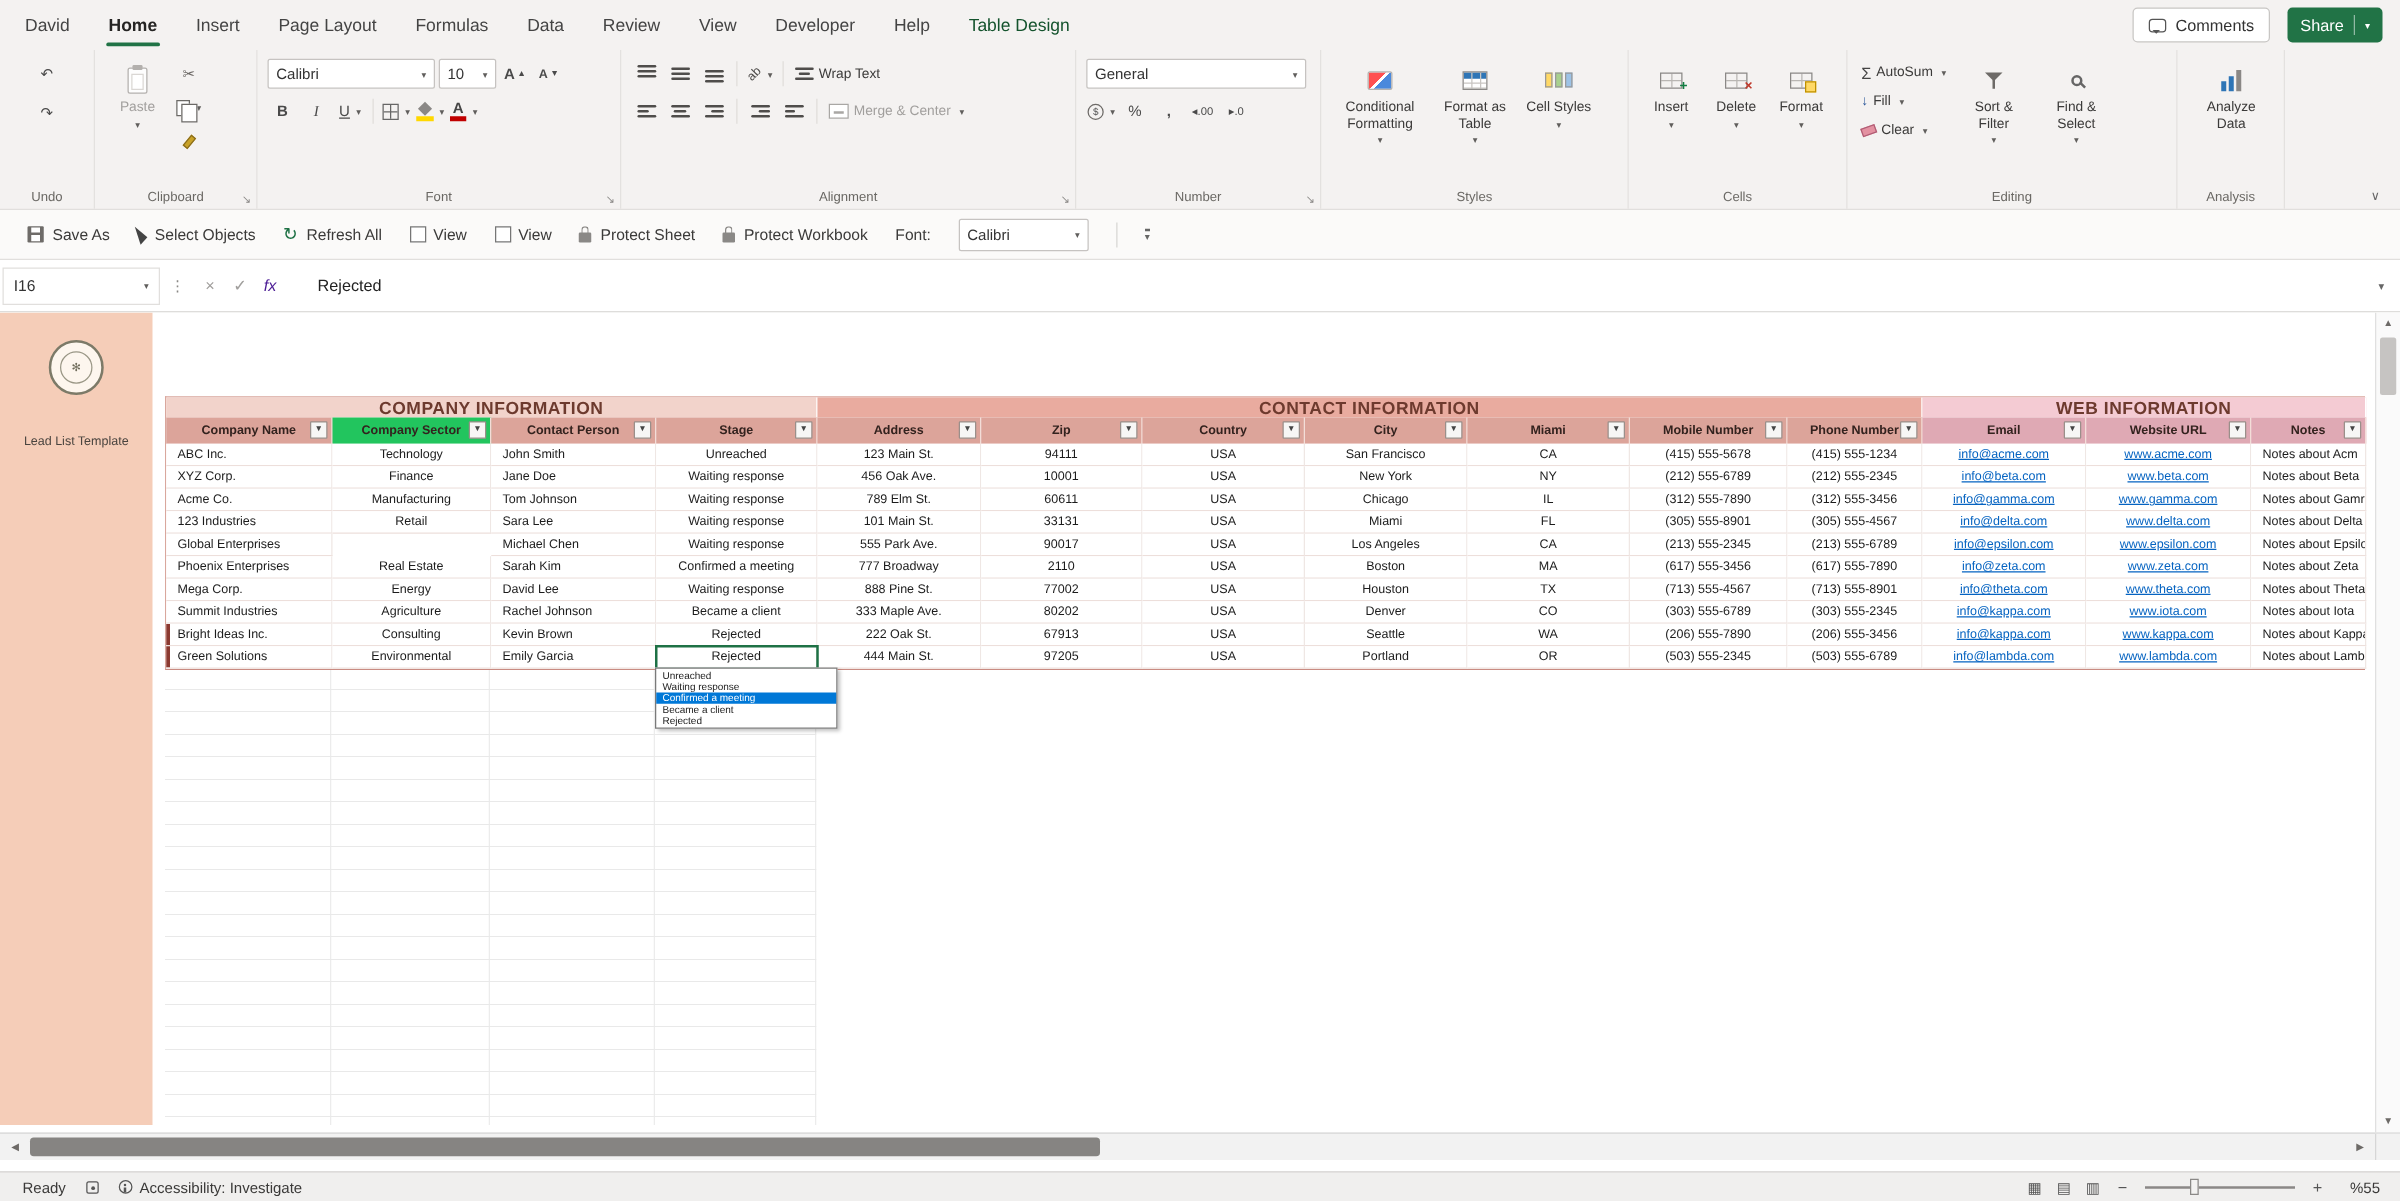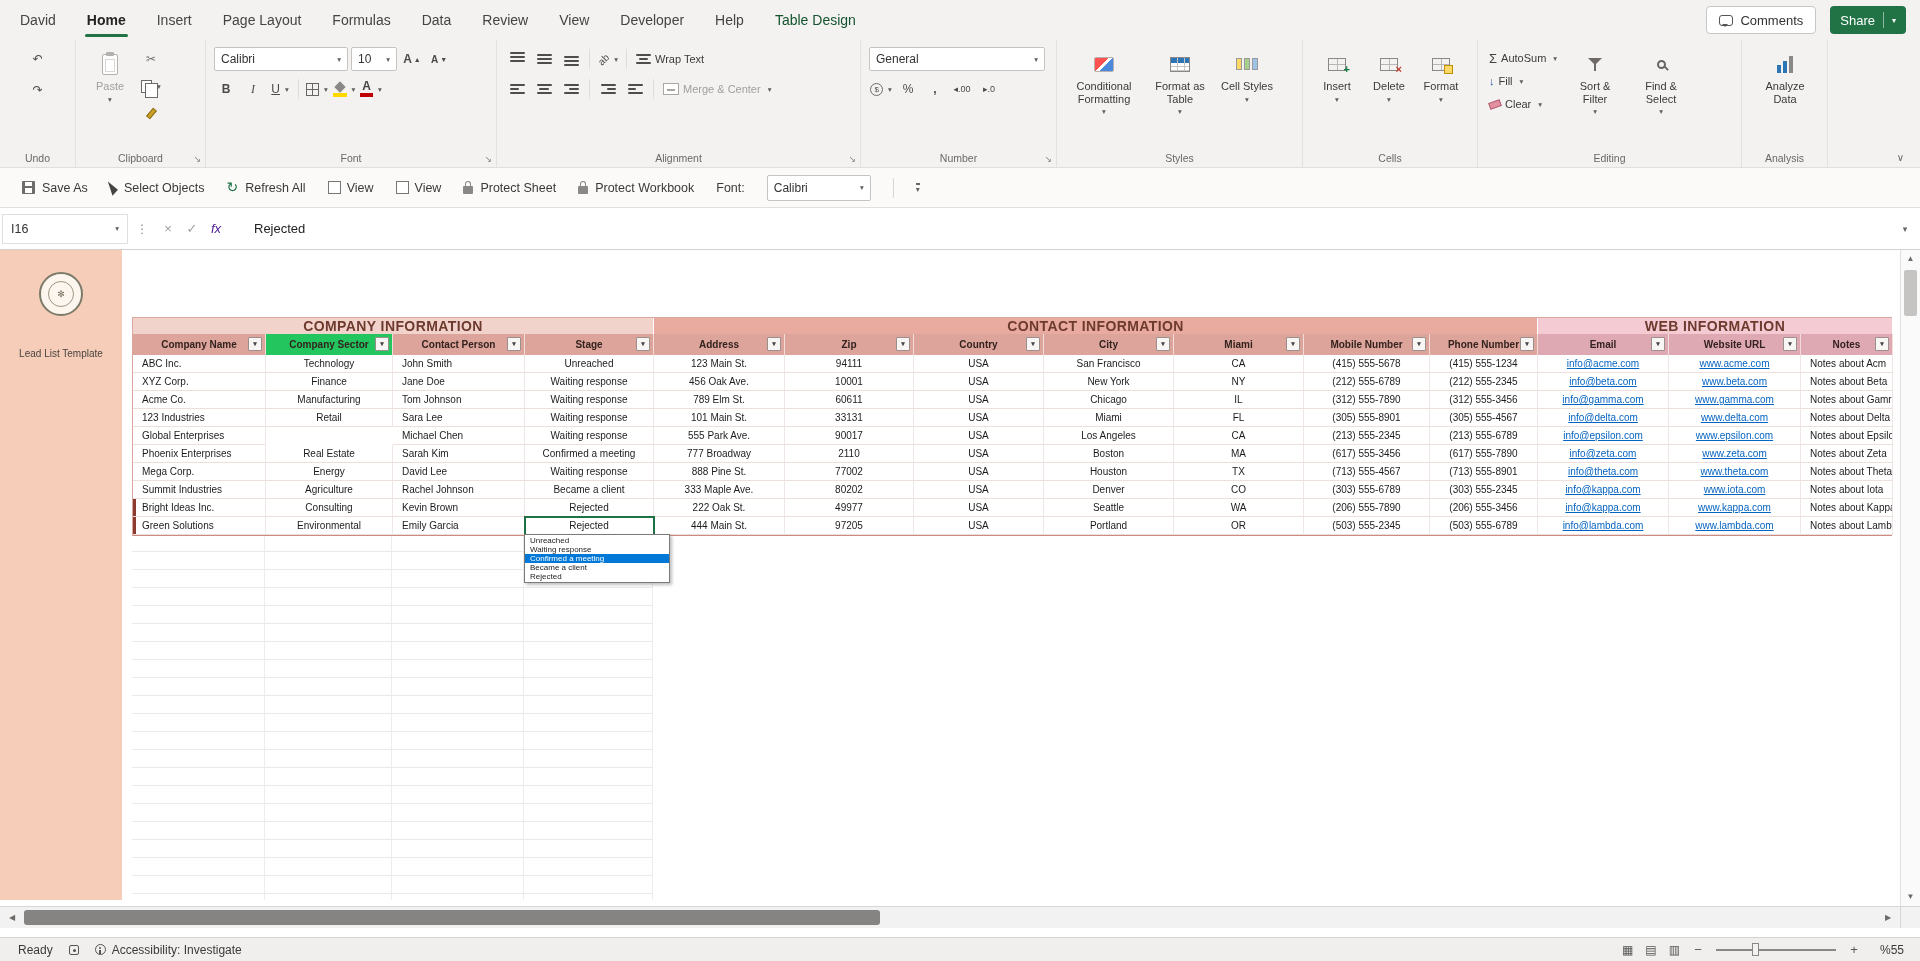--- a/index.html
+++ b/index.html
@@ -721,21 +721,21 @@
             <div class="tcell link" style="width: 131px;">info@kappa.com</div>
             <div class="tcell link" style="width: 132px;">www.iota.com</div>
             <div class="tcell al" style="width: 92px;">Notes about Iota</div>
           </div>
           <div class="trow">
             <div class="tcell al redmark" style="width: 133px;">Bright Ideas Inc.</div>
             <div class="tcell" style="width: 127px;">Consulting</div>
             <div class="tcell al" style="width: 132px;">Kevin Brown</div>
             <div class="tcell" style="width: 129px;">Rejected</div>
             <div class="tcell" style="width: 131px;">222 Oak St.</div>
-            <div class="tcell" style="width: 129px;">49977</div>
+            <div class="tcell" style="width: 129px;">67913</div>
             <div class="tcell" style="width: 130px;">USA</div>
             <div class="tcell" style="width: 130px;">Seattle</div>
             <div class="tcell" style="width: 130px;">WA</div>
             <div class="tcell" style="width: 126px;">(206) 555-7890</div>
             <div class="tcell" style="width: 108px;">(206) 555-3456</div>
             <div class="tcell link" style="width: 131px;">info@kappa.com</div>
             <div class="tcell link" style="width: 132px;">www.kappa.com</div>
             <div class="tcell al" style="width: 92px;">Notes about Kappa</div>
           </div>
           <div class="trow">

